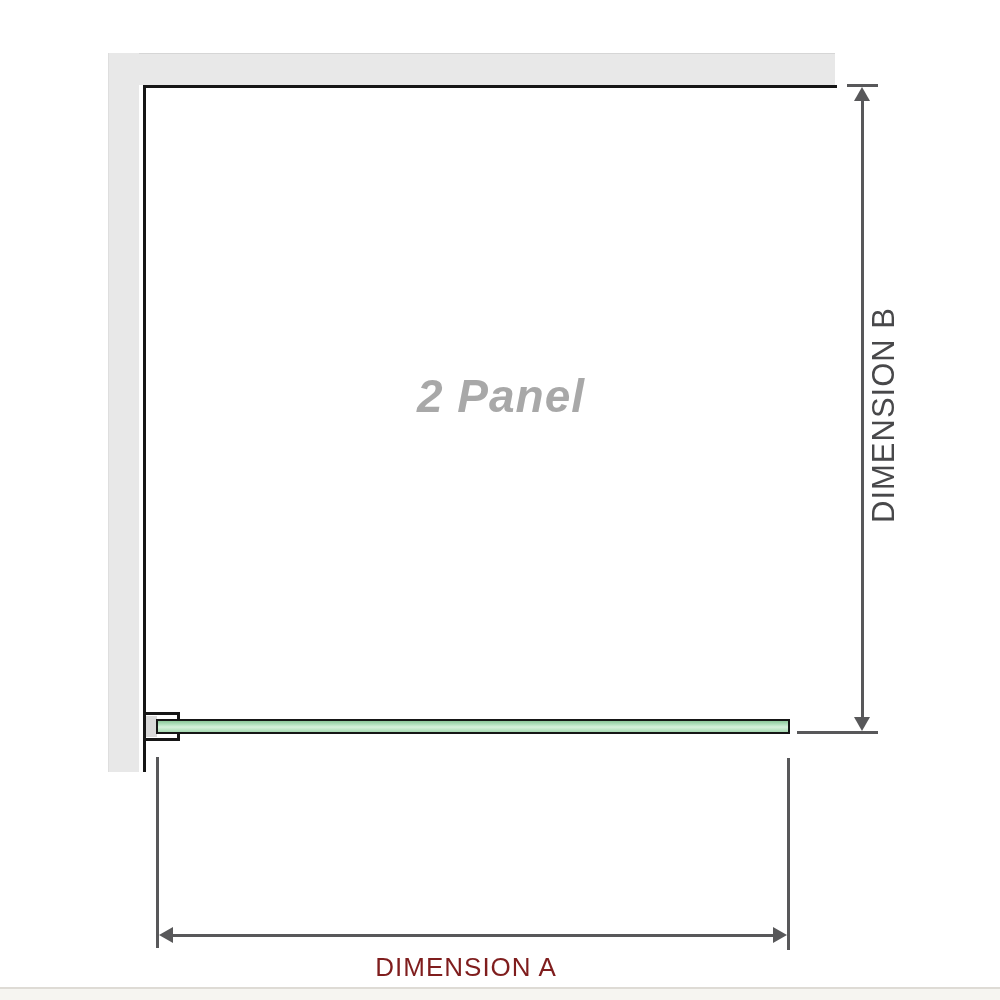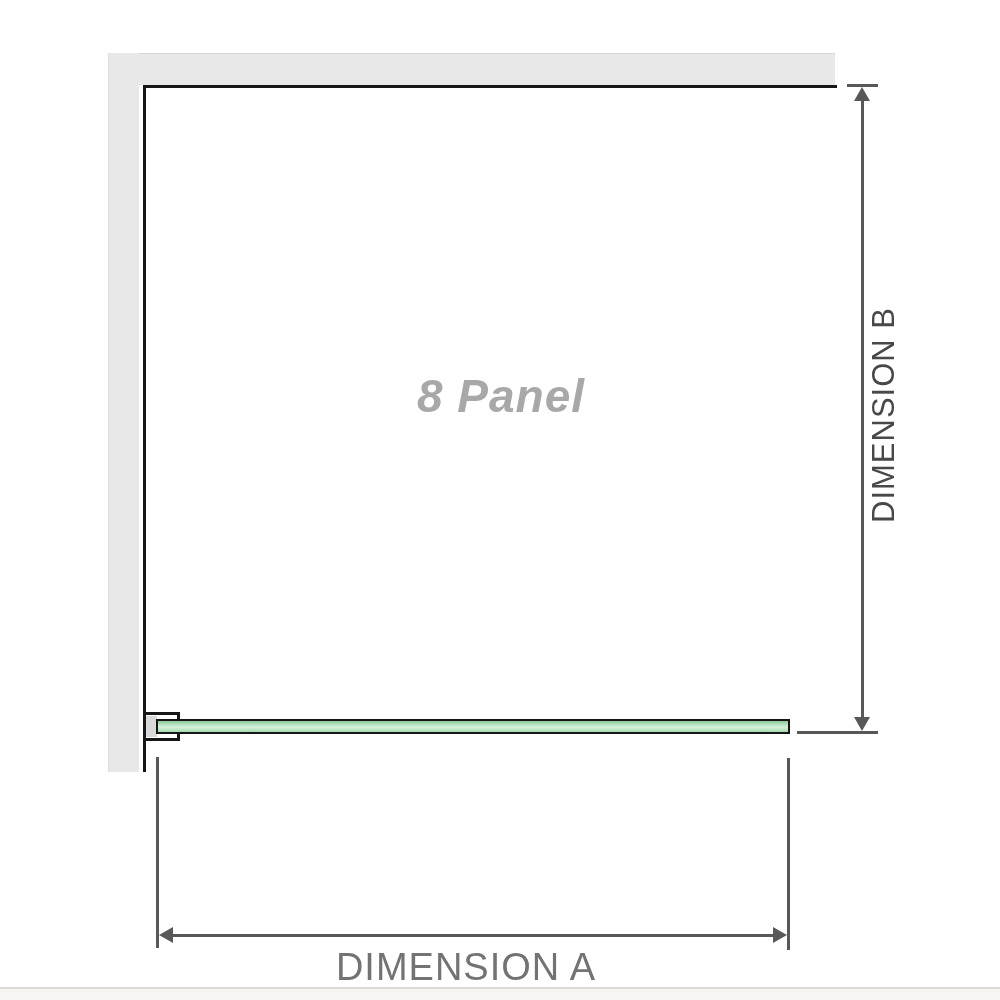--- a/index.html
+++ b/index.html
@@ -109,24 +109,24 @@
   }
   .arrow-right {
     left: 773px; top: 927px;
     border-top: 8px solid transparent;
     border-bottom: 8px solid transparent;
     border-left: 14px solid #58585a;
   }
   .dim-a-label {
     left: 466px; top: 967px;
     transform: translate(-50%, -50%);
-    font-size: 38px;
+    font-size: 26px;
     font-weight: 300;
     letter-spacing: 1px;
-    color: #737373;
+    color: #7f1d1d;
     white-space: nowrap;
   }
 
   
   .page-divider {
     left: 0; top: 987px;
     width: 1000px; height: 2px;
     background: #dedbd5;
   }
   .page-footer-area {
@@ -139,21 +139,21 @@
 <body>
 
 <div class="stage">
 
   <div class="abs wall wall-top"></div>
   <div class="abs wall wall-left"></div>
 
   <div class="abs panel-edge panel-edge-top"></div>
   <div class="abs panel-edge panel-edge-left"></div>
 
-  <div class="abs panel-label">8 Panel</div>
+  <div class="abs panel-label">2 Panel</div>
 
   <div class="abs bracket"></div>
   <div class="abs bracket-pad"></div>
   <div class="abs glass"></div>
 
   <div class="abs dim dim-b-tick-top"></div>
   <div class="abs dim dim-b-tick-bottom"></div>
   <div class="abs dim dim-b-line"></div>
   <div class="abs arrow arrow-up"></div>
   <div class="abs arrow arrow-down"></div>

